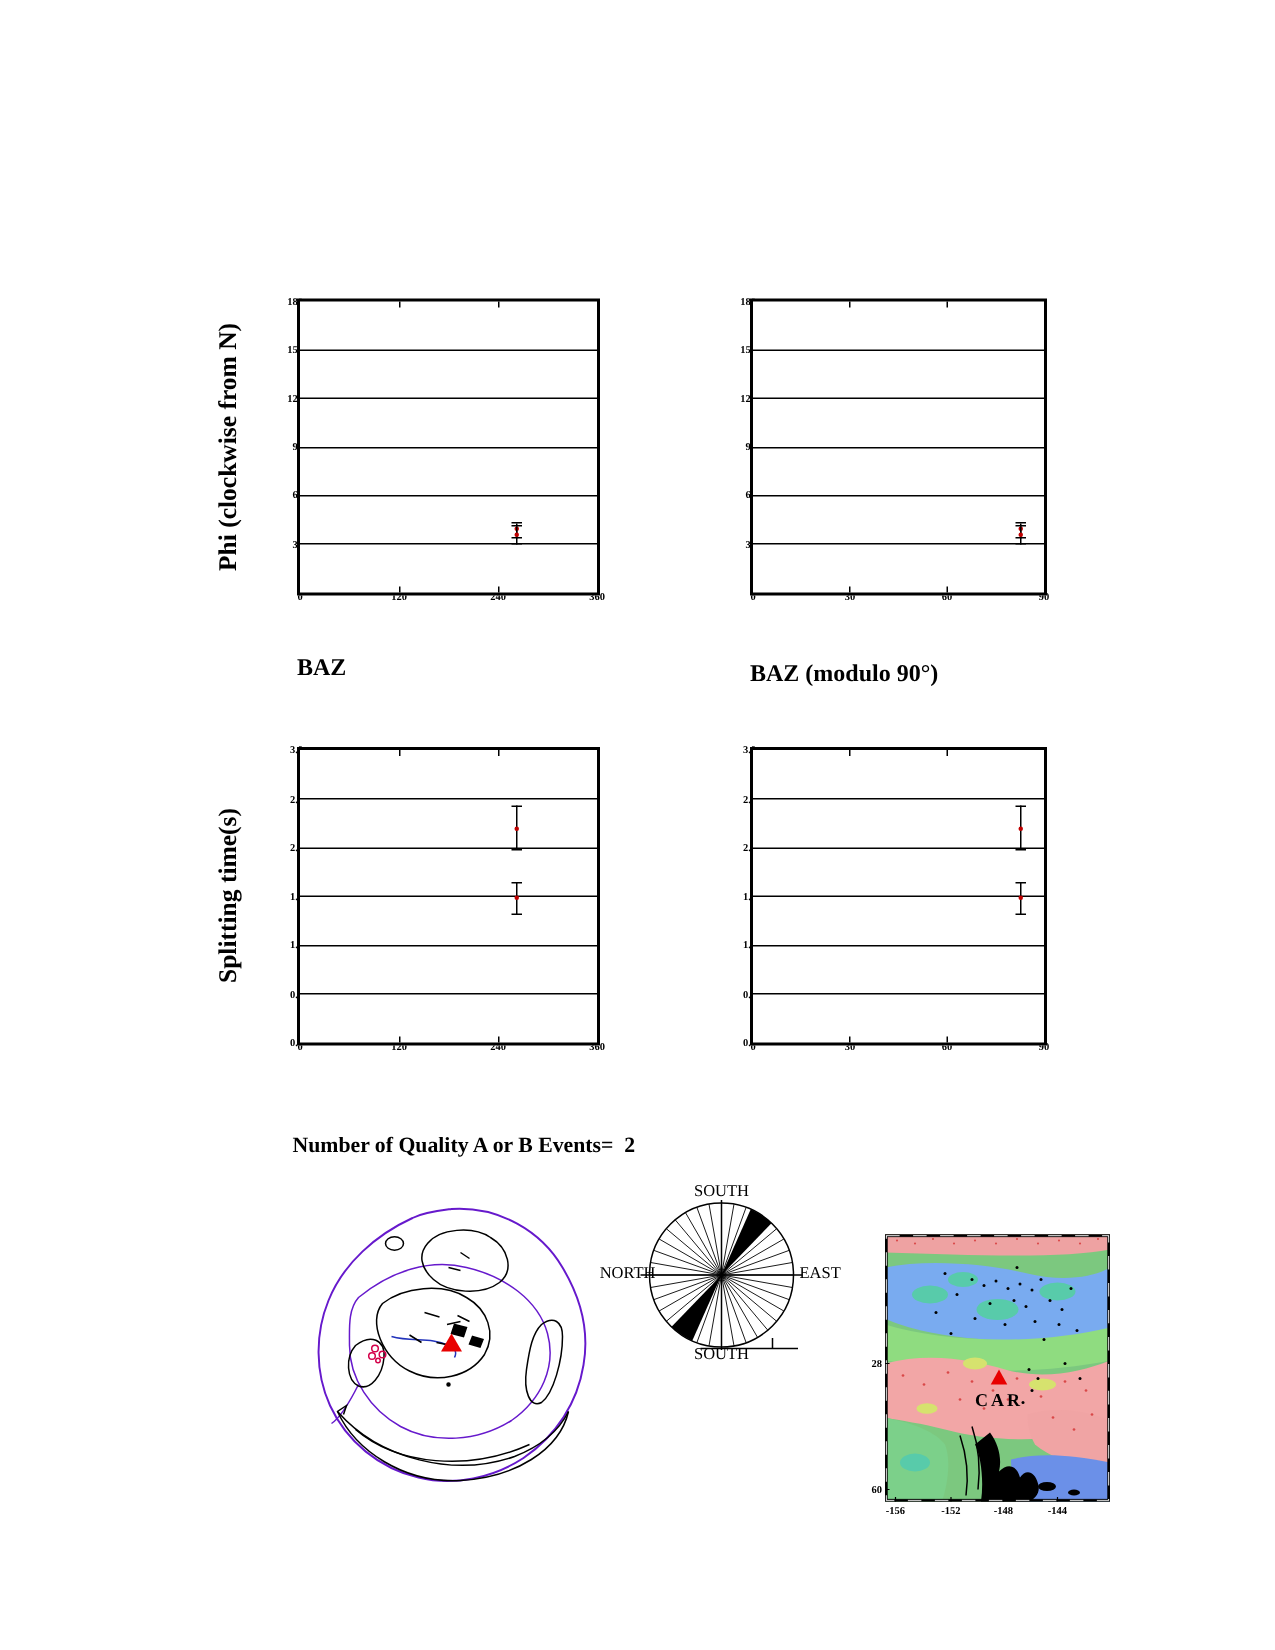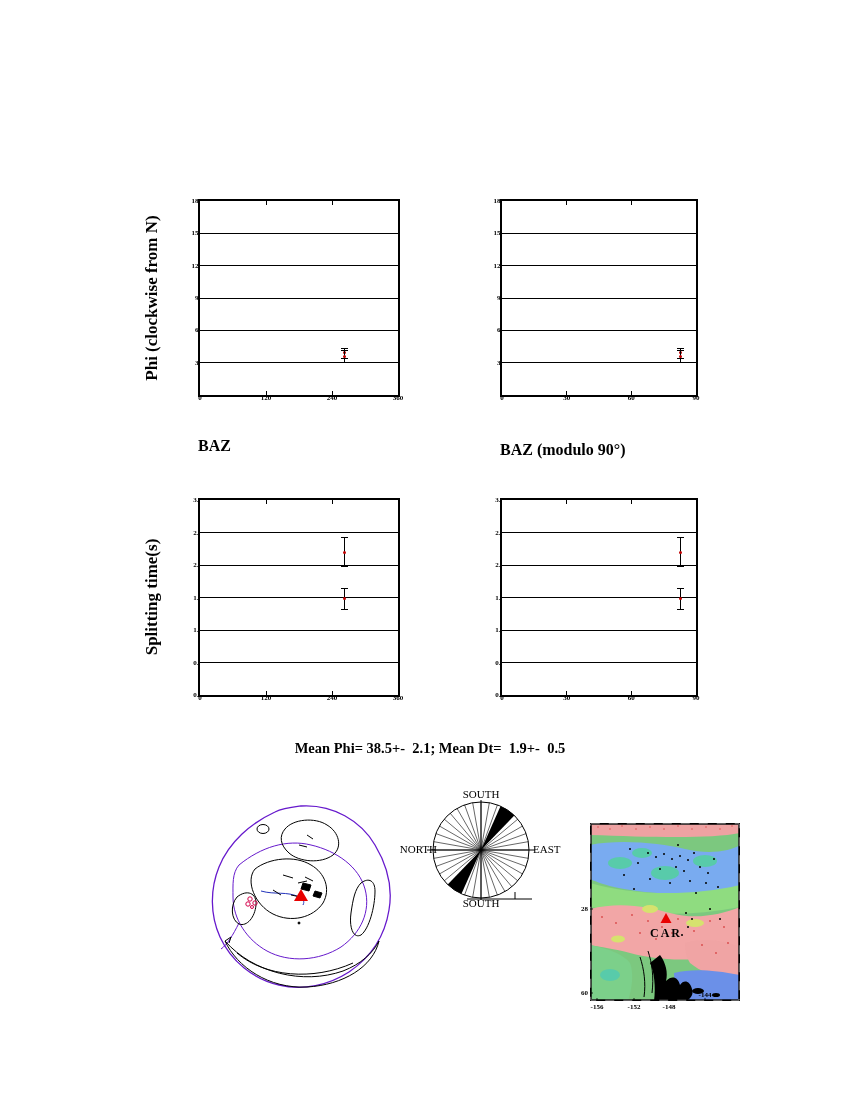--- a/index.html
+++ b/index.html
@@ -165,21 +165,21 @@
       <div class="dot" style="left: 177.411px; top: 50.5px;"></div>
       <div class="ebar-line" style="left: 178.411px; top: 88.4px; height: 21.45px;"></div>
       <div class="ebar-cap" style="left: 175.411px; top: 87.9px;"></div>
       <div class="ebar-cap" style="left: 175.411px; top: 109.35px;"></div>
       <div class="dot" style="left: 177.411px; top: 97.3px;"></div>
     </div>
 
   <div class="axis-caption" style="left:198px;top:437px;width:202px;">BAZ</div>
   <div class="axis-caption" style="left:500px;top:441px;width:198px;">BAZ (modulo 90°)</div>
 
-  <div class="summary" style="left:180px;top:740px;width:500px;text-align:center;">Mean Phi= 38.5+-  2.1; Mean Dt=  1.9+-  0.5</div>
+  <div class="summary" style="left:195px;top:756px;">Number of Quality A or B Events=  2</div>
 
   <div class="globe-wrap">
     <svg width="196" height="206" viewBox="0 0 196 206">
       <g stroke="#6619cc" fill="none" stroke-width="1.3">
         <path d="M 98,11 C 130,9 158,26 172,50 C 184,70 190,92 186,115 C 182,140 168,162 146,177
                  C 126,190 100,196 76,190 C 50,184 28,166 17,142 C 7,120 7,94 16,72
                  C 26,47 48,28 72,17 C 80,13 90,12 98,11 Z"></path>
         <path stroke-width="1" d="M 36,70 C 58,52 84,44 108,50 C 134,56 156,72 162,94 C 168,116 158,138 138,152
                  C 116,166 86,168 64,156 C 44,145 30,124 30,102 C 30,90 29,78 36,70 Z"></path>
         <path stroke-width="1" d="M 36,128 C 30,140 24,150 18,154"></path>
@@ -338,16 +338,16 @@
       <rect x="1.5" y="1.5" width="147" height="175" fill="none" stroke="#000" stroke-width="0.5"></rect>
       <path d="M7,175 V178 M44,175 V178 M79,175 V178 M115,175 V178 M0,86 H3 M0,170 H3" stroke="#000" stroke-width="0.8"></path>
       <polygon points="76,90 70.5,100 81.5,100" fill="#e80000"></polygon>
     </svg>
     <div class="car-label">CAR</div>
     <div class="map-ticklabel" style="left:-14px;top:82px;width:12px;text-align:right;">28</div>
     <div class="map-ticklabel" style="left:-14px;top:166px;width:12px;text-align:right;">60</div>
     <div class="map-ticklabel" style="left:-5px;top:180px;width:24px;text-align:center;">-156</div>
     <div class="map-ticklabel" style="left:32px;top:180px;width:24px;text-align:center;">-152</div>
     <div class="map-ticklabel" style="left:67px;top:180px;width:24px;text-align:center;">-148</div>
-    <div class="map-ticklabel" style="left:103px;top:168px;width:24px;text-align:center;">-144</div>
+    <div class="map-ticklabel" style="left:103px;top:180px;width:24px;text-align:center;">-144</div>
   </div>
 
 </div>
 
 </body></html>

